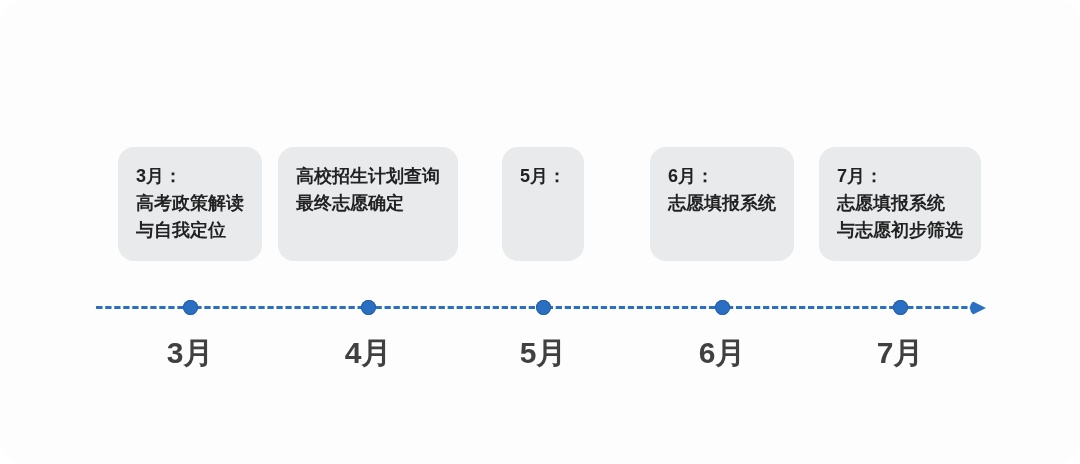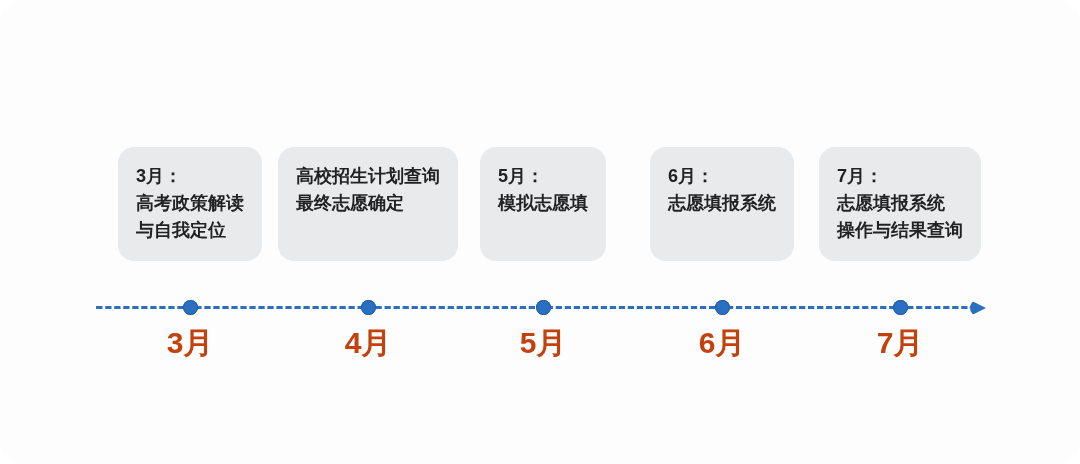--- a/index.html
+++ b/index.html
@@ -72,26 +72,26 @@
     box-shadow: 0 0 0 1px #245ea6 inset;
   }
   .dot.d0 { left: 183px; }
   .dot.d1 { left: 361px; }
   .dot.d2 { left: 536px; }
   .dot.d3 { left: 715px; }
   .dot.d4 { left: 893px; }
   
   .month-label {
     position: absolute;
-    top: 323px;
+    top: 333px;
     width: 200px;
     text-align: center;
     font-size: 30px;
     font-weight: 700;
-    color: #c2410c;
+    color: #404040;
   }
   .col.c0, .month-label.c0 { left: 90px; }
   .col.c1, .month-label.c1 { left: 268px; }
   .col.c2, .month-label.c2 { left: 443px; }
   .col.c3, .month-label.c3 { left: 622px; }
   .col.c4, .month-label.c4 { left: 800px; }
 </style>
 </head>
 <body>
 
@@ -108,36 +108,35 @@
   <div class="col c1">
     <div class="card">
       <div class="card-line">高校招生计划查询</div>
       <div class="card-line">最终志愿确定</div>
     </div>
   </div>
 
   <div class="col c2">
     <div class="card">
       <div class="card-title">5月：</div>
-      <div class="card-line">模拟志愿填</div>
     </div>
   </div>
 
   <div class="col c3">
     <div class="card">
       <div class="card-title">6月：</div>
       <div class="card-line">志愿填报系统</div>
     </div>
   </div>
 
   <div class="col c4">
     <div class="card">
       <div class="card-title">7月：</div>
       <div class="card-line">志愿填报系统</div>
-      <div class="card-line">操作与结果查询</div>
+      <div class="card-line">与志愿初步筛选</div>
     </div>
   </div>
 
   <div class="axis-line"></div>
   <div class="arrow-head"></div>
 
   <div class="dot d0"></div>
   <div class="dot d1"></div>
   <div class="dot d2"></div>
   <div class="dot d3"></div>

